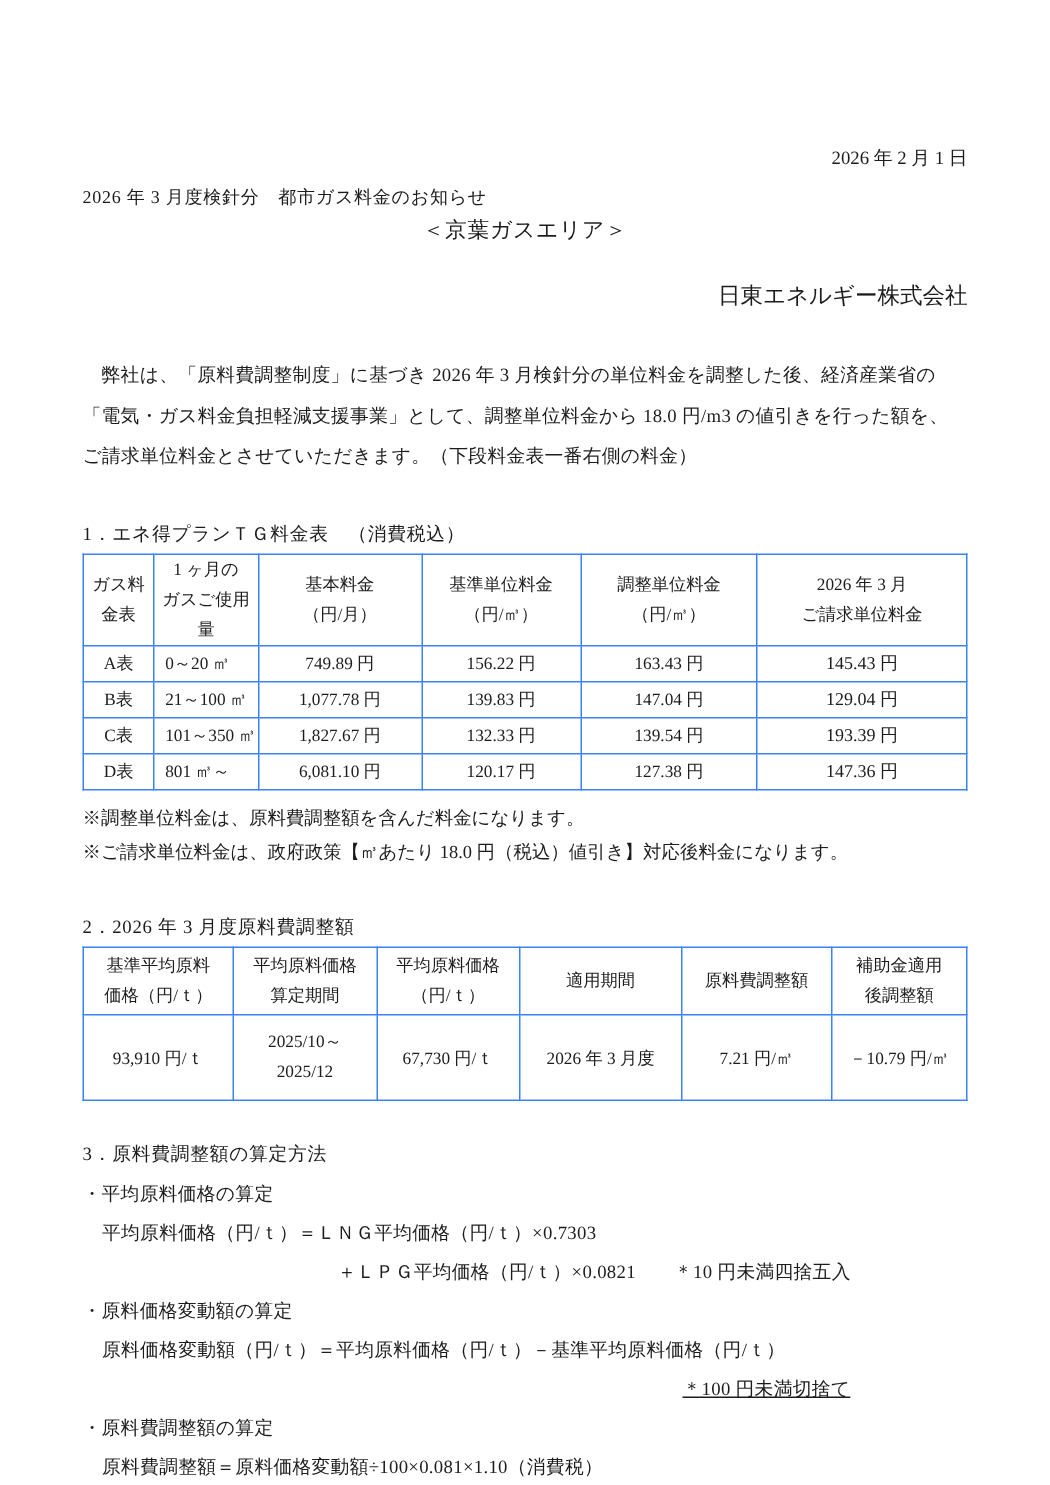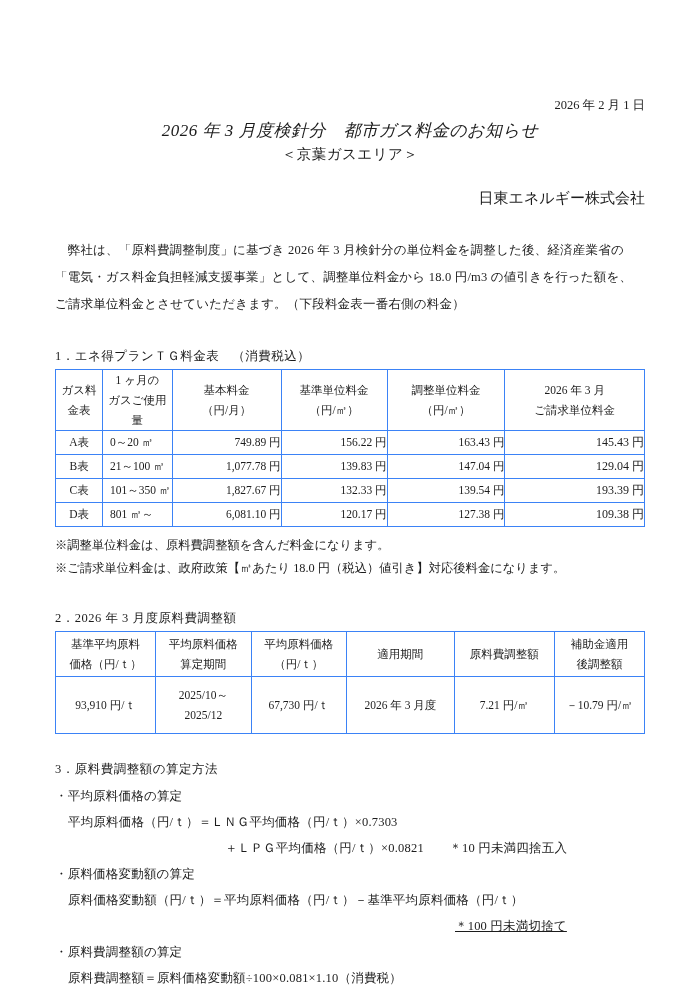--- a/index.html
+++ b/index.html
@@ -5,40 +5,40 @@
   html,body { margin:0; padding:0; background:#ffffff; }
   body {
     width:700px; height:990px;
     font-family:"Liberation Serif","DejaVu Serif",serif;
     color:#1c1c1c;
     -webkit-font-smoothing:antialiased;
   }
   .page { width:700px; height:990px; box-sizing:border-box; padding:97px 55px 0 55px; overflow:hidden;border-radius:15px; }
 
   .date    { text-align:right; font-size:12.5px; line-height:16px; }
-  .title   { text-align:center; font-size:17px; line-height:20px; margin-top:8px; letter-spacing:0.5px;font-style:italic; }
+  .title   { text-align:left; font-size:12px; line-height:20px; margin-top:8px; letter-spacing:0.5px; }
   .subtitle{ text-align:center; font-size:14.5px; line-height:19px; margin-top:4px; letter-spacing:0.5px; }
   .company { text-align:right; font-size:15px; line-height:16px; margin-top:26px; }
 
   .intro { margin-top:31px; font-size:12.5px; }
   .intro .iline { line-height:27px; white-space:nowrap; letter-spacing:0.2px; }
 
   .sec-heading { font-size:12.5px; line-height:16px; letter-spacing:0.5px; }
   .sh1 { margin-top:30px; }
   .sh2 { margin-top:30px; }
   .sh3 { margin-top:27px; }
 
   table { border-collapse:collapse; width:100%; table-layout:fixed; margin-top:5px; }
   th,td { border:1px solid #3b82f6; font-weight:normal; padding:0; font-size:11.5px; }
   th div { line-height:20px; text-align:center; }
   .t1 th { height:45px; vertical-align:middle; }
   .t1 td { height:23px; }
   .t1 .c-label { text-align:center; }
   .t1 .c-usage { text-align:left; padding-left:7px; }
-  .t1 .c-num   { text-align:right; }
+  .t1 .c-num   { text-align:center; }
   .t1 .c-claim { font-size:12px; }
 
   .notes { margin-top:7px; font-size:12.3px; }
   .notes .note { line-height:23px; white-space:nowrap; }
 
   .t2 th { height:44px; vertical-align:middle; }
   .t2 td { height:56px; text-align:center; vertical-align:middle; }
   .t2 td div { line-height:20px; }
 
   .calc { margin-top:6px; font-size:12.5px; }
@@ -124,21 +124,21 @@
         <td class="c-num">132.33 円</td>
         <td class="c-num">139.54 円</td>
         <td class="c-num c-claim">193.39 円</td>
       </tr>
       <tr>
         <td class="c-label">D表</td>
         <td class="c-usage">801 ㎥～</td>
         <td class="c-num">6,081.10 円</td>
         <td class="c-num">120.17 円</td>
         <td class="c-num">127.38 円</td>
-        <td class="c-num c-claim">109.38 円</td>
+        <td class="c-num c-claim">147.36 円</td>
       </tr>
     </tbody>
   </table>
 
   <div class="notes">
     <div class="note">※調整単位料金は、原料費調整額を含んだ料金になります。</div>
     <div class="note">※ご請求単位料金は、政府政策【㎥あたり 18.0 円（税込）値引き】対応後料金になります。</div>
   </div>
 
   <div class="sec-heading sh2">2．2026 年 3 月度原料費調整額</div>

